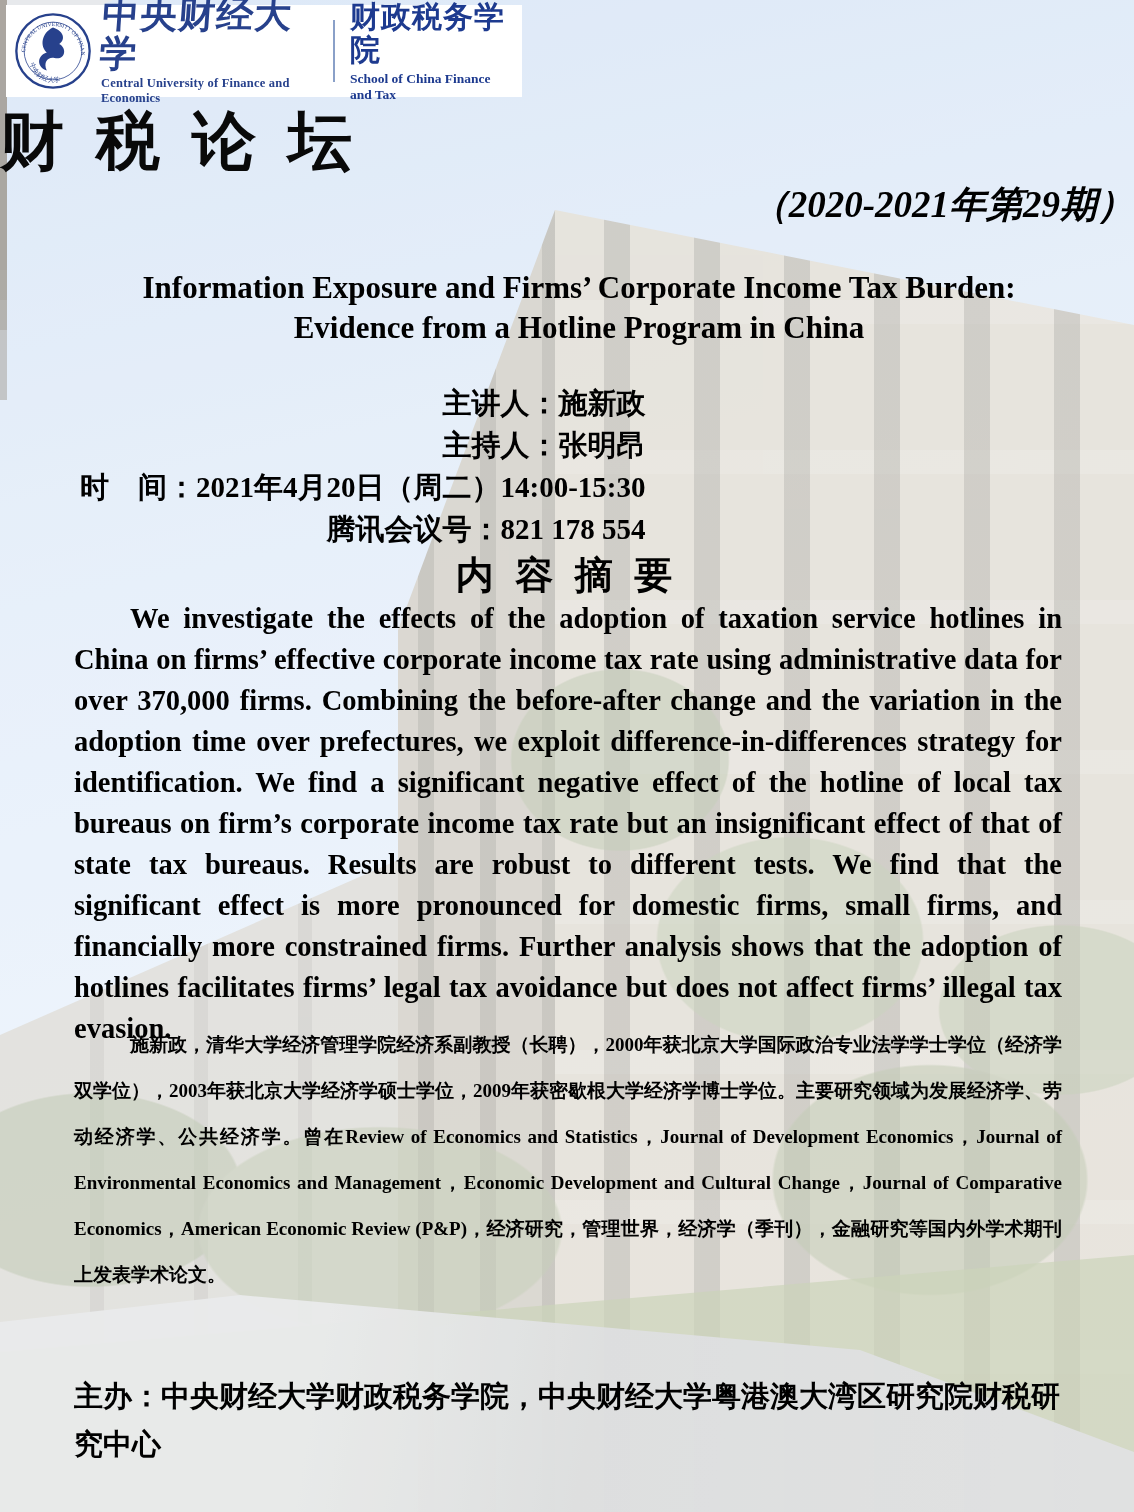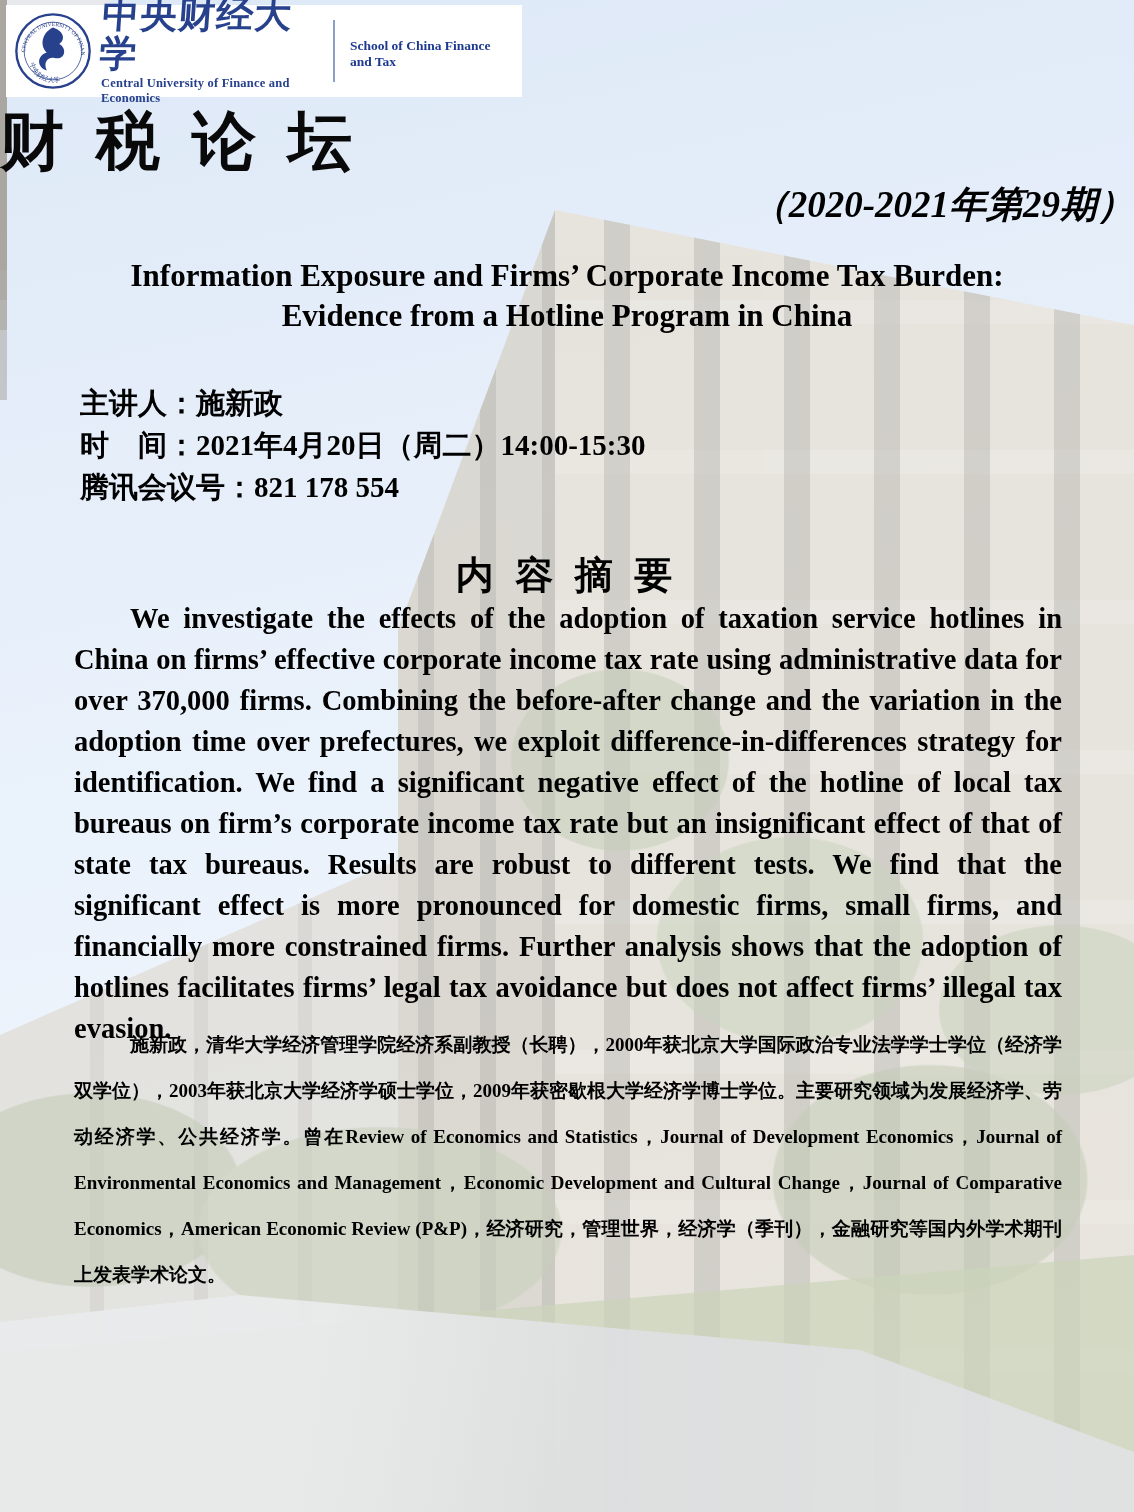--- a/index.html
+++ b/index.html
@@ -55,22 +55,22 @@
   .uni-en{font-size:12.5px;font-weight:600;color:#27418c;letter-spacing:.2px;margin-top:3px;}
   .divider{flex:none;width:2px;height:62px;background:#8aa0c8;margin:0 6px;}
   .school-cn{font-size:30px;font-weight:800;color:#1d3a8f;letter-spacing:1px;
     font-family:"Liberation Sans","DejaVu Sans",sans-serif;line-height:1.1;}
   .school-en{font-size:13.5px;font-weight:700;color:#1d3a8f;margin-top:5px;}
   .forum-title{position:absolute;top:98px;left:0;width:100%;margin:0;text-align:left;
     font-size:64px;font-weight:800;letter-spacing:8px;color:#090909;}
   .issue{position:absolute;top:180px;left:0;width:100%;text-align:right;
     font-size:37px;font-weight:700;font-style:italic;}
   .talk-title{position:absolute;top:256px;left:50%;transform:translateX(-50%);width:975px;
-    margin:0;text-align:center;font-size:31px;font-weight:700;line-height:1.3;}
-  .details{position:absolute;top:382px;left:80px;font-size:29px;font-weight:700;line-height:42px;}
+    margin:12px;text-align:center;font-size:31px;font-weight:700;line-height:1.3;}
+  .details{position:absolute;top:382px;left:80px;font-size:29px;font-weight:700;line-height:42px;text-align:right;}
   .abs-heading{position:absolute;top:550px;left:0;width:100%;margin:0;text-align:center;
     font-size:38px;font-weight:800;letter-spacing:6px;}
   .abstract{position:absolute;top:598px;left:74px;width:988px;margin:0;text-align:justify;
     text-indent:56px;font-size:28.5px;font-weight:700;line-height:41px;}
   .bio{position:absolute;top:1022px;left:74px;width:988px;margin:0;text-align:justify;
     text-indent:56px;font-size:19px;font-weight:700;line-height:46px;}
   .host{position:absolute;top:1372px;left:74px;width:990px;margin:0;
     font-size:29px;font-weight:700;line-height:48px;}
 </style>
 </head>
@@ -111,34 +111,37 @@
         <text font-size="8.5" fill="#27418c" font-family="Liberation Serif, DejaVu Serif, serif">
           <textPath href="#ringBot" startOffset="6">中央财经大学</textPath>
         </text>
       </svg>
       <div class="uni-block">
         <div class="uni-cn">中央财经大学</div>
         <div class="uni-en">Central University of Finance and Economics</div>
       </div>
       <div class="divider"></div>
       <div class="school-block">
+        <div class="school-cn">财政税务学院</div>
         <div class="school-en">School of China Finance and Tax</div>
       </div>
     </header>
 
     <h1 class="forum-title">财 税 论 坛</h1>
     <div class="issue">（2020-2021年第29期）</div>
     <h2 class="talk-title">Information Exposure and Firms’ Corporate Income Tax Burden: Evidence from a Hotline Program in China</h2>
 
     <section class="details">
       <div>主讲人：施新政</div>
+      <div>主持人：张明昂</div>
       <div>时　间：2021年4月20日（周二）14:00-15:30</div>
       <div>腾讯会议号：821 178 554</div>
     </section>
 
     <h3 class="abs-heading">内 容 摘 要</h3>
     <p class="abstract">We investigate the effects of the adoption of taxation service hotlines in China on firms’ effective corporate income tax rate using administrative data for over 370,000 firms. Combining the before-after change and the variation in the adoption time over prefectures, we exploit difference-in-differences strategy for identification. We find a significant negative effect of the hotline of local tax bureaus on firm’s corporate income tax rate but an insignificant effect of that of state tax bureaus. Results are robust to different tests. We find that the significant effect is more pronounced for domestic firms, small firms, and financially more constrained firms. Further analysis shows that the adoption of hotlines facilitates firms’ legal tax avoidance but does not affect firms’ illegal tax evasion.</p>
 
     <p class="bio">施新政，清华大学经济管理学院经济系副教授（长聘），2000年获北京大学国际政治专业法学学士学位（经济学双学位），2003年获北京大学经济学硕士学位，2009年获密歇根大学经济学博士学位。主要研究领域为发展经济学、劳动经济学、公共经济学。曾在Review of Economics and Statistics，Journal of Development Economics，Journal of Environmental Economics and Management，Economic Development and Cultural Change，Journal of Comparative Economics，American Economic Review (P&amp;P)，经济研究，管理世界，经济学（季刊），金融研究等国内外学术期刊上发表学术论文。</p>
 
+    <p class="host">主办：中央财经大学财政税务学院，中央财经大学粤港澳大湾区研究院财税研究中心</p>
 
   </div>
 </div>
 
 </body></html>

